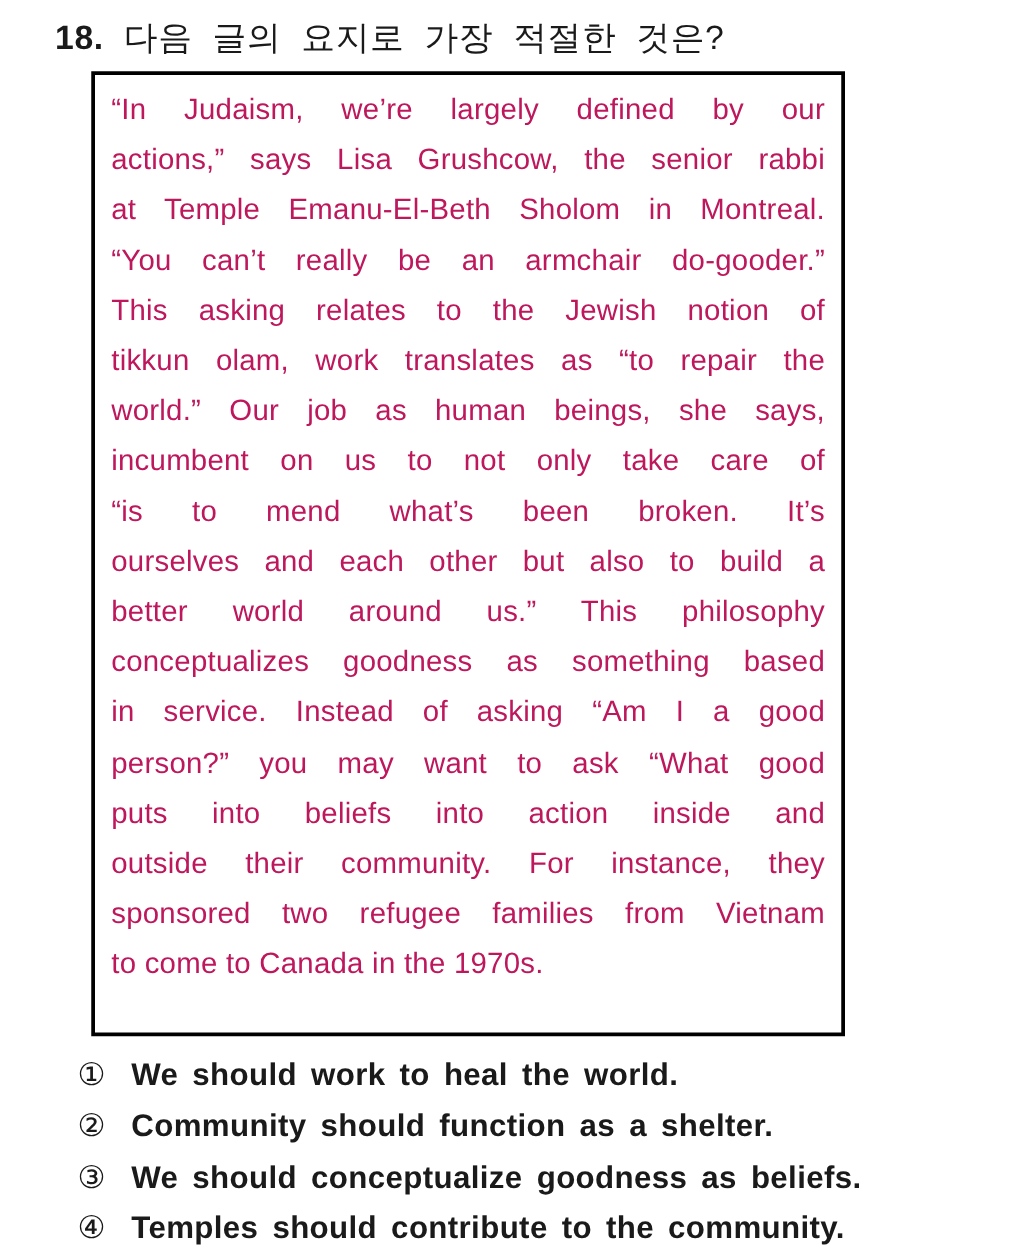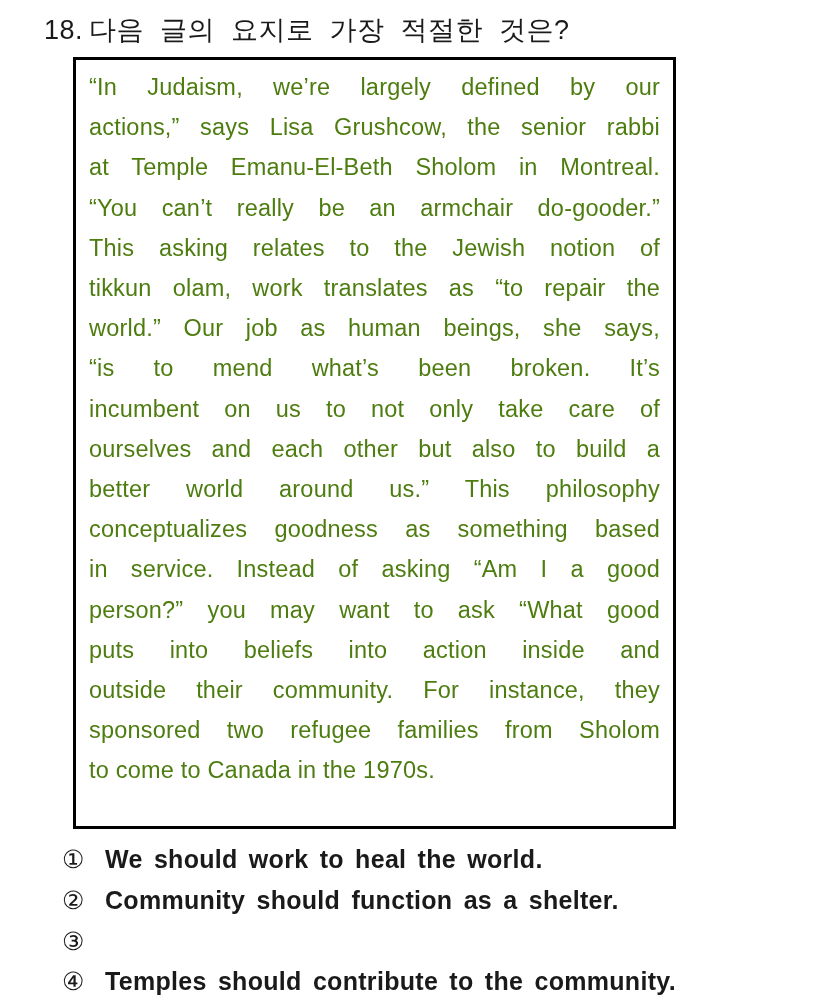--- a/index.html
+++ b/index.html
@@ -14,36 +14,36 @@
   .page { position: absolute; inset: 0; background: #ffffff; }
 
   
   .qheader {
     position: absolute; left: 44px; top: 12px;
     display: flex; align-items: baseline;
     font-size: 27px; color: #1a1a1a;
     letter-spacing: 0.5px;
     white-space: nowrap;
   }
-  .qnum { margin-right: 6px; }
+  .qnum { margin-right: 16px; font-weight: bold; }
   .qprompt { word-spacing: 8px; }
 
   
   .pbox {
     position: absolute; left: 73px; top: 57px;
     width: 603px; height: 772px;
     border: 3px solid #000000;
     padding: 7px 13px 0 13px;
     background: #ffffff;
   }
   .pline {
     font-size: 23.5px;
     line-height: 40.2px;
     letter-spacing: 0.2px;
-    color: #4d7c0f;
+    color: #be185d;
     text-align: justify;
     text-align-last: justify;
     overflow: hidden;
     white-space: normal;
   }
   .pline.last { text-align-last: left; }
 
   
   .choices {
     position: absolute; left: 62px; top: 845px;
@@ -76,44 +76,45 @@
   </div>
 
   <div class="pbox">
     <div class="pline">“In Judaism, we’re largely defined by our</div>
     <div class="pline">actions,” says Lisa Grushcow, the senior rabbi</div>
     <div class="pline">at Temple Emanu-El-Beth Sholom in Montreal.</div>
     <div class="pline">“You can’t really be an armchair do-gooder.”</div>
     <div class="pline">This asking relates to the Jewish notion of</div>
     <div class="pline">tikkun olam, work translates as “to repair the</div>
     <div class="pline">world.” Our job as human beings, she says,</div>
+    <div class="pline">incumbent on us to not only take care of</div>
     <div class="pline">“is to mend what’s been broken. It’s</div>
-    <div class="pline">incumbent on us to not only take care of</div>
     <div class="pline">ourselves and each other but also to build a</div>
     <div class="pline">better world around us.” This philosophy</div>
     <div class="pline">conceptualizes goodness as something based</div>
     <div class="pline">in service. Instead of asking “Am I a good</div>
     <div class="pline">person?” you may want to ask “What good</div>
     <div class="pline">puts into beliefs into action inside and</div>
     <div class="pline">outside their community. For instance, they</div>
-    <div class="pline">sponsored two refugee families from Sholom</div>
+    <div class="pline">sponsored two refugee families from Vietnam</div>
     <div class="pline last">to come to Canada in the 1970s.</div>
   </div>
 
   <div class="choices">
     <div class="choice">
       <span class="marker">①</span>
       <span class="ctext">We should work to heal the world.</span>
     </div>
     <div class="choice">
       <span class="marker">②</span>
       <span class="ctext">Community should function as a shelter.</span>
     </div>
     <div class="choice">
       <span class="marker">③</span>
+      <span class="ctext">We should conceptualize goodness as beliefs.</span>
     </div>
     <div class="choice">
       <span class="marker">④</span>
       <span class="ctext">Temples should contribute to the community.</span>
     </div>
   </div>
 
 </div>
 
 </body></html>

